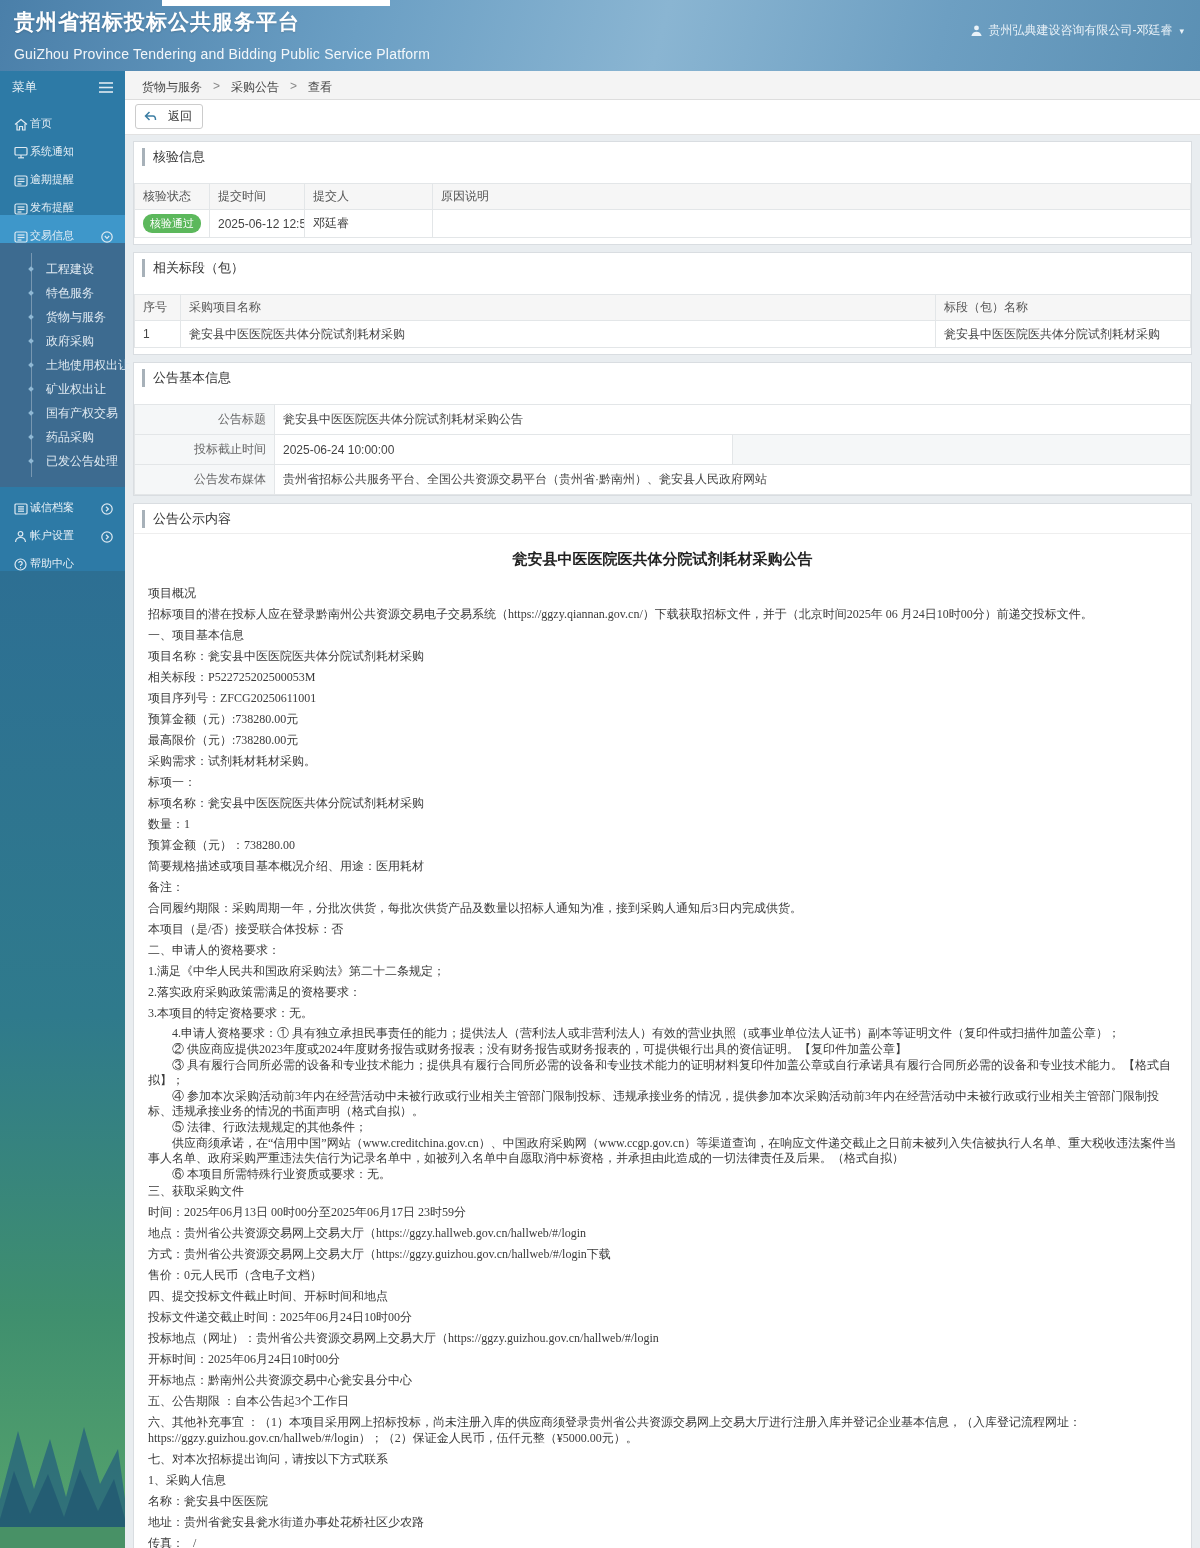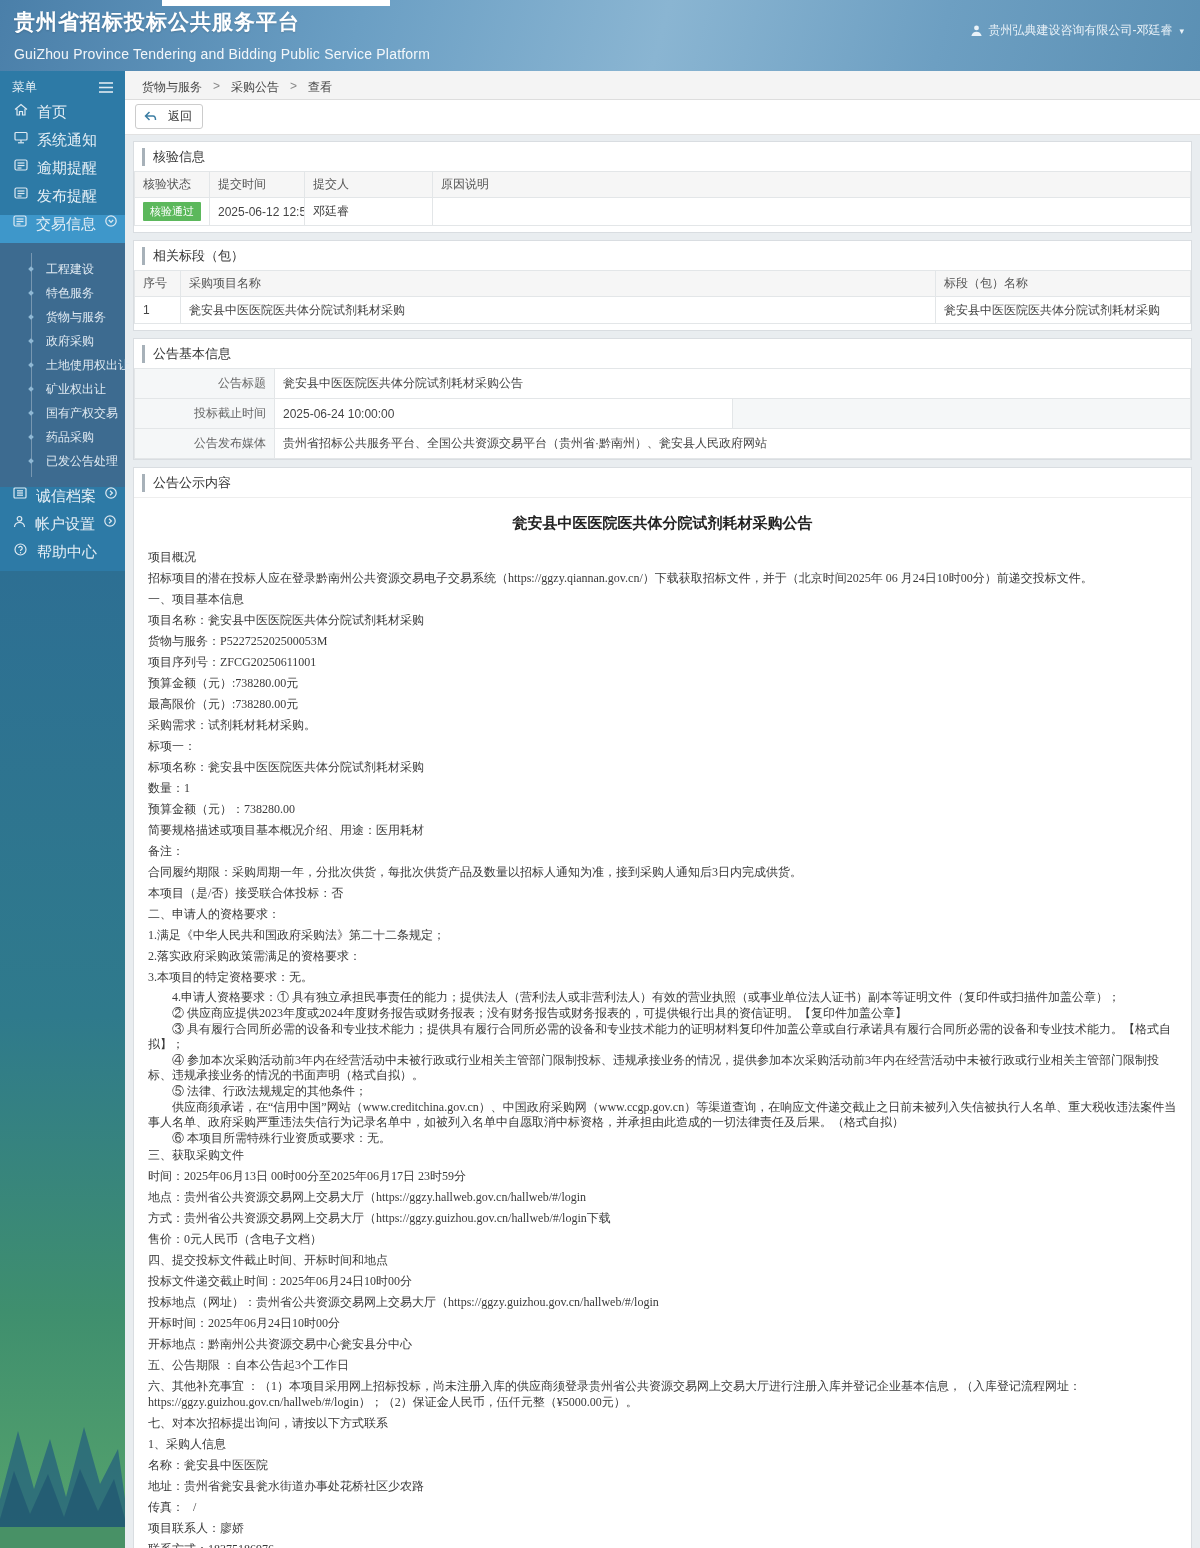--- a/index.html
+++ b/index.html
@@ -20,22 +20,22 @@
   .caret { font-size:9px; margin-left:2px; }
 
   
   .layout { display:flex; height:1488px; }
 
   
   .sidebar { width:125px; flex:0 0 125px; background:#2d7aa6; display:flex; flex-direction:column; color:#e4eef5; }
   .menu-head { height:32px; display:flex; align-items:center; justify-content:space-between;
     padding:0 12px 0 12px; font-size:12.5px; }
   .hamburger { cursor:pointer; display:flex; }
-  .nav-item { height:28px; display:flex; align-items:flex-start; gap:9px; padding-left:13px;
-    font-size:15px; cursor:pointer; white-space:nowrap; }
+  .nav-item { height:28px; display:flex; align-items:flex-end; gap:2px; padding-left:13px;
+    font-size:11px; cursor:pointer; white-space:nowrap; }
   .nav-item .ico { width:15px; display:flex; justify-content:center; }
   .nav-item.active { background:#3e97ca; }
   .nav-item .chev { margin-left:auto; margin-right:12px; display:flex; }
   .submenu { background:#3d6b90; position:relative; padding:14px 0; }
   .submenu::before { content:""; position:absolute; left:31px; top:10px; bottom:10px;
     border-left:1px solid rgba(255,255,255,.30); }
   .sub-item { position:relative; height:24px; line-height:24px; padding-left:46px;
     font-size:12px; color:#e0eaf2; cursor:pointer; white-space:nowrap; }
   .sub-item::before { content:""; position:absolute; left:29px; top:10px; width:4px; height:4px;
     background:#8fb8d4; transform:rotate(45deg); }
@@ -52,28 +52,28 @@
   .toolbar { background:#fff; border-bottom:1px solid #e2e2e2; padding:4px 10px 5px; }
   .btn-back { display:inline-flex; align-items:center; gap:11px; background:#fff; border:1px solid #ccc;
     border-radius:3px; padding:3px 10px 3px 8px; font-size:12px; color:#333; cursor:pointer; }
   .btn-back svg { display:block; }
 
   .content { flex:1; padding:6px 8px 8px; overflow:hidden; }
   .panel { background:#fff; border:1px solid #d9dde1; margin-bottom:7px; }
   .panel-title { font-size:13px; color:#333; padding:6px 10px 5px 8px; }
   .panel-title .tmark { display:inline-block; border-left:3px solid #a7b1b9; padding-left:8px; }
 
-  table { border-collapse:collapse; width:100%; table-layout:fixed; }
+  table { border-collapse:collapse; width:100%; table-layout:fixed;margin-top:12px; }
   th,td { border:1px solid #e3e6e8; font-size:12px; padding:4px 8px; text-align:left;
     overflow:hidden; white-space:nowrap; }
   th { background:#f6f6f6; color:#555; font-weight:normal; height:25px; }
   td { height:27px; color:#444; background:#fff; }
   .tbl-wrap { padding:0 0 6px; }
   .badge-pass { display:inline-block; background:#5cb85c; color:#fff; font-size:11px;
-    padding:2px 7px; border-radius:1px; }
+    padding:2px 7px; border-radius:9px; }
 
   
   .form-table td.lbl { background:#f5f7f8; color:#666; text-align:right; width:140px; }
   .form-table td { height:30px; }
   .form-table td.filler { background:#f5f7f8; }
 
   
   .doc { padding:4px 14px 12px; border-top:1px solid #eee; }
   .doc-title { text-align:center; font-size:15px; font-weight:bold; color:#222;
     font-family:"Liberation Serif","DejaVu Serif",serif; margin:12px 0 16px; }
@@ -340,21 +340,21 @@
 
         <section class="panel">
           <div class="panel-title"><span class="tmark">公告公示内容</span></div>
           <div class="doc">
             <div class="doc-title">瓮安县中医医院医共体分院试剂耗材采购公告</div>
             <div id="doc-body">
                 <div class="para">项目概况</div>
                 <div class="para">招标项目的潜在投标人应在登录黔南州公共资源交易电子交易系统（https://ggzy.qiannan.gov.cn/）下载获取招标文件，并于（北京时间2025年 06 月24日10时00分）前递交投标文件。</div>
                 <div class="para">一、项目基本信息</div>
                 <div class="para">项目名称：瓮安县中医医院医共体分院试剂耗材采购</div>
-                <div class="para">货物与服务：P522725202500053M</div>
+                <div class="para">相关标段：P522725202500053M</div>
                 <div class="para">项目序列号：ZFCG20250611001</div>
                 <div class="para">预算金额（元）:738280.00元</div>
                 <div class="para">最高限价（元）:738280.00元</div>
                 <div class="para">采购需求：试剂耗材耗材采购。</div>
                 <div class="para">标项一：</div>
                 <div class="para">标项名称：瓮安县中医医院医共体分院试剂耗材采购</div>
                 <div class="para">数量：1</div>
                 <div class="para">预算金额（元）：738280.00</div>
                 <div class="para">简要规格描述或项目基本概况介绍、用途：医用耗材</div>
                 <div class="para">备注：</div>

